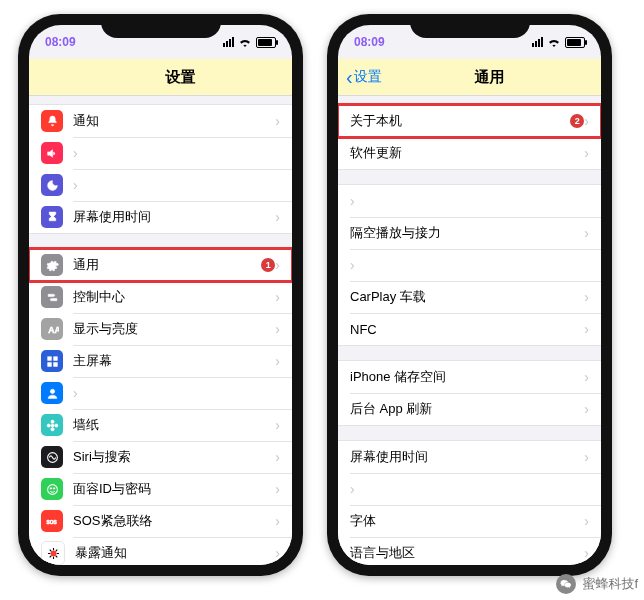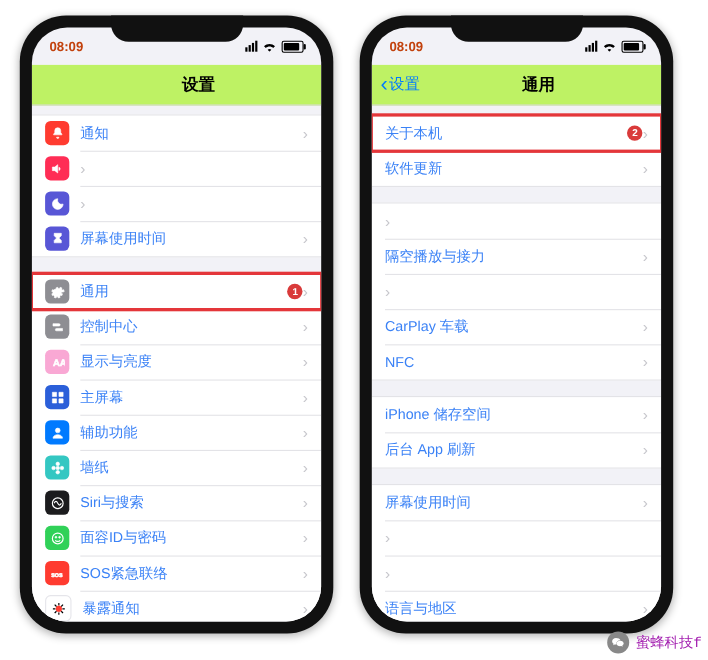--- a/index.html
+++ b/index.html
@@ -1,45 +1,45 @@
 <!DOCTYPE html>
 <html><head>
 <meta charset="utf-8">
 <style>
   html,body{margin:0;padding:0;background:#fff;font-family:-apple-system,"Helvetica Neue",Arial,sans-serif;}
   .canvas{width:644px;height:600px;position:relative;background:#fff;}
   .phones{display:flex;gap:24px;padding:14px 18px 0 18px;}
   .phone{width:285px;height:562px;background:#111;border-radius:42px;padding:11px;box-sizing:border-box;box-shadow:0 2px 8px rgba(0,0,0,.3);position:relative;}
   .screen{width:100%;height:100%;background:#f2f2f7;border-radius:32px;overflow:hidden;position:relative;}
   .notch{position:absolute;top:0;left:50%;transform:translateX(-50%);width:120px;height:24px;background:#111;border-bottom-left-radius:16px;border-bottom-right-radius:16px;z-index:10;}
-  .status{height:34px;display:flex;align-items:center;justify-content:space-between;padding:0 16px;font-size:12px;font-weight:600;color:#c2410c;}
+  .status{height:34px;display:flex;align-items:center;justify-content:space-between;padding:0 16px;font-size:12px;font-weight:600;color:#8b5cf6;}
   .status .right{display:flex;align-items:center;gap:4px;}
   .sig{display:inline-flex;align-items:flex-end;gap:1px;}
   .sig i{width:2px;background:#000;display:inline-block;}
   .sig i:nth-child(1){height:4px}.sig i:nth-child(2){height:6px}.sig i:nth-child(3){height:8px}.sig i:nth-child(4){height:10px}
   .batt{width:18px;height:9px;border:1px solid #000;border-radius:2px;position:relative;}
   .batt::after{content:"";position:absolute;right:-3px;top:2px;width:2px;height:5px;background:#000;border-radius:1px;}
   .batt i{display:block;width:14px;height:7px;background:#000;margin:1px;border-radius:1px;}
-  .navbar{height:36px;display:flex;align-items:center;justify-content:center;position:relative;border-bottom:1px solid #d9d9dd;background:#bef264;padding-left:40px;}
+  .navbar{height:36px;display:flex;align-items:center;justify-content:center;position:relative;border-bottom:1px solid #d9d9dd;background:#fef9c3;padding-left:40px;}
   .navtitle{font-size:15px;font-weight:600;color:#000;}
   .back{position:absolute;left:8px;display:flex;align-items:center;color:#007aff;font-size:14px;}
   .back .chev{font-size:20px;line-height:1;margin-right:1px;}
   .list{overflow:hidden;}
   .group{background:#fff;border-top:1px solid #e3e3e7;border-bottom:1px solid #e3e3e7;margin-top:14px;}
   .group.first{margin-top:8px;}
   .row{display:flex;align-items:center;height:32px;padding:0 12px;position:relative;}
   .row + .row::before{content:"";position:absolute;left:44px;right:0;top:0;height:1px;background:#e3e3e7;}
   .noicon .row + .row::before{left:12px;}
   .icon{width:22px;height:22px;border-radius:5px;display:flex;align-items:center;justify-content:center;margin-right:10px;flex-shrink:0;}
   .icon svg{width:13px;height:13px;fill:#fff;}
-  .label{font-size:13px;color:#3b82f6;flex:1;white-space:nowrap;}
+  .label{font-size:13px;color:#000000;flex:1;white-space:nowrap;}
   .chevr{color:#c7c7cc;font-size:14px;}
   .badge{width:14px;height:14px;border-radius:50%;background:#d93a3a;color:#fff;font-size:9px;font-weight:700;display:inline-flex;align-items:center;justify-content:center;margin-left:6px;}
   .hl{position:absolute;border:3px solid #e4363a;pointer-events:none;}
-  .watermark{position:absolute;right:6px;bottom:6px;display:flex;align-items:center;gap:6px;color:#a21caf;font-size:13px;font-family:Liberation Mono, monospace;}
+  .watermark{position:absolute;right:6px;bottom:6px;display:flex;align-items:center;gap:6px;color:#737373;font-size:13px;}
   .watermark .wx{width:20px;height:20px;border-radius:50%;background:#888;display:flex;align-items:center;justify-content:center;}
   .watermark .wx svg{width:12px;height:12px;fill:#fff;}
 </style>
 </head>
 <body>
 <div class="canvas">
 
 <div class="phones">
 
   <div class="phone">
@@ -116,21 +116,21 @@
               <div class="row">
                 <span class="icon" style="background: rgb(142, 142, 147);">
                   <svg viewBox="0 0 24 24" style="fill:#fff;stroke:#fff">
                     <path d="M4 6h10a2 2 0 110 4H4V6zm16 8H10a2 2 0 100 4h10v-4z"></path>
                   </svg>
                 </span>
                 <span class="label">控制中心</span>
                 <span class="chevr">›</span>
               </div>
               <div class="row">
-                <span class="icon" style="background: #f9a8d4;">
+                <span class="icon" style="background: #a3a3a3;">
                   <svg viewBox="0 0 24 24" style="fill:#fff;stroke:#fff">
                     <text x="4" y="18" font-size="16" font-weight="700" fill="#fff">AA</text>
                   </svg>
                 </span>
                 <span class="label">显示与亮度</span>
                 <span class="chevr">›</span>
               </div>
               <div class="row">
                 <span class="icon" style="background: rgb(43, 95, 217);">
                   <svg viewBox="0 0 24 24" style="fill:#fff;stroke:#fff">
@@ -140,21 +140,20 @@
                 <span class="label">主屏幕</span>
                 <span class="chevr">›</span>
               </div>
               <div class="row">
                 <span class="icon" style="background: rgb(0, 122, 255);">
                   <svg viewBox="0 0 24 24" style="fill:#fff;stroke:#fff">
                     <circle cx="12" cy="8" r="4"></circle>
                     <path d="M4 21c0-4 4-6 8-6s8 2 8 6H4z"></path>
                   </svg>
                 </span>
-                <span class="label">辅助功能</span>
                 <span class="chevr">›</span>
               </div>
               <div class="row">
                 <span class="icon" style="background: rgb(52, 199, 194);">
                   <svg viewBox="0 0 24 24" style="fill:#fff;stroke:#fff">
                     <circle cx="12" cy="12" r="3"></circle>
                     <circle cx="12" cy="5" r="3"></circle>
                     <circle cx="12" cy="19" r="3"></circle>
                     <circle cx="5" cy="12" r="3"></circle>
                     <circle cx="19" cy="12" r="3"></circle>
@@ -281,20 +280,21 @@
             </div>
             <div class="group noicon">
               <div class="row">
                 <span class="label">屏幕使用时间</span>
                 <span class="chevr">›</span>
               </div>
               <div class="row">
                 <span class="chevr">›</span>
               </div>
               <div class="row">
+                <span class="label">字体</span>
                 <span class="chevr">›</span>
               </div>
               <div class="row">
                 <span class="label">语言与地区</span>
                 <span class="chevr">›</span>
               </div>
             </div>
           </div>
       <div class="hl" id="right-hl" style="left: -2px; top: 78px; width: 261px; height: 30px;"></div>
     </div>

